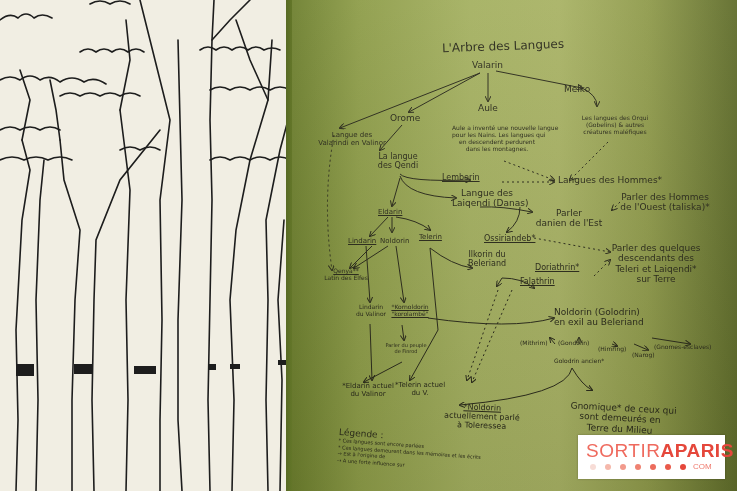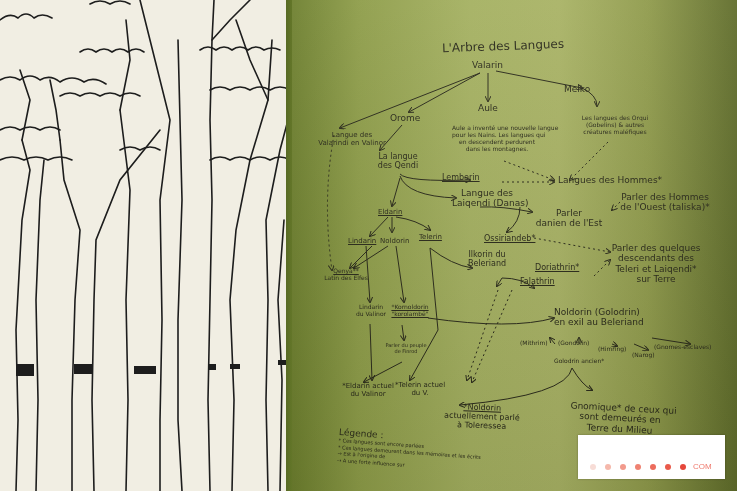--- a/index.html
+++ b/index.html
@@ -243,20 +243,21 @@
 
 <div id="legend">
   <div class="lt">Légende :</div>
   <div class="li">* Ces langues sont encore parlées</div>
   <div class="li">* Ces langues demeurent dans les mémoires et les écrits</div>
   <div class="li">→ Est à l'origine de</div>
   <div class="li">⇢ A une forte influence sur</div>
 </div>
 
 <div id="logo">
+  <div class="brand"><span class="b1">SORTIR</span><span class="b2">APARIS</span></div>
   <div class="dots">
     <span class="dot" style="background:#f7dcd6;"></span>
     <span class="dot" style="background:#f5b8ab;"></span>
     <span class="dot" style="background:#f29a8c;"></span>
     <span class="dot" style="background:#ef8272;"></span>
     <span class="dot" style="background:#ec6c5d;"></span>
     <span class="dot" style="background:#e95a4b;"></span>
     <span class="dot" style="background:#e5473b;"></span>
   </div>
   <div class="com">COM</div>

